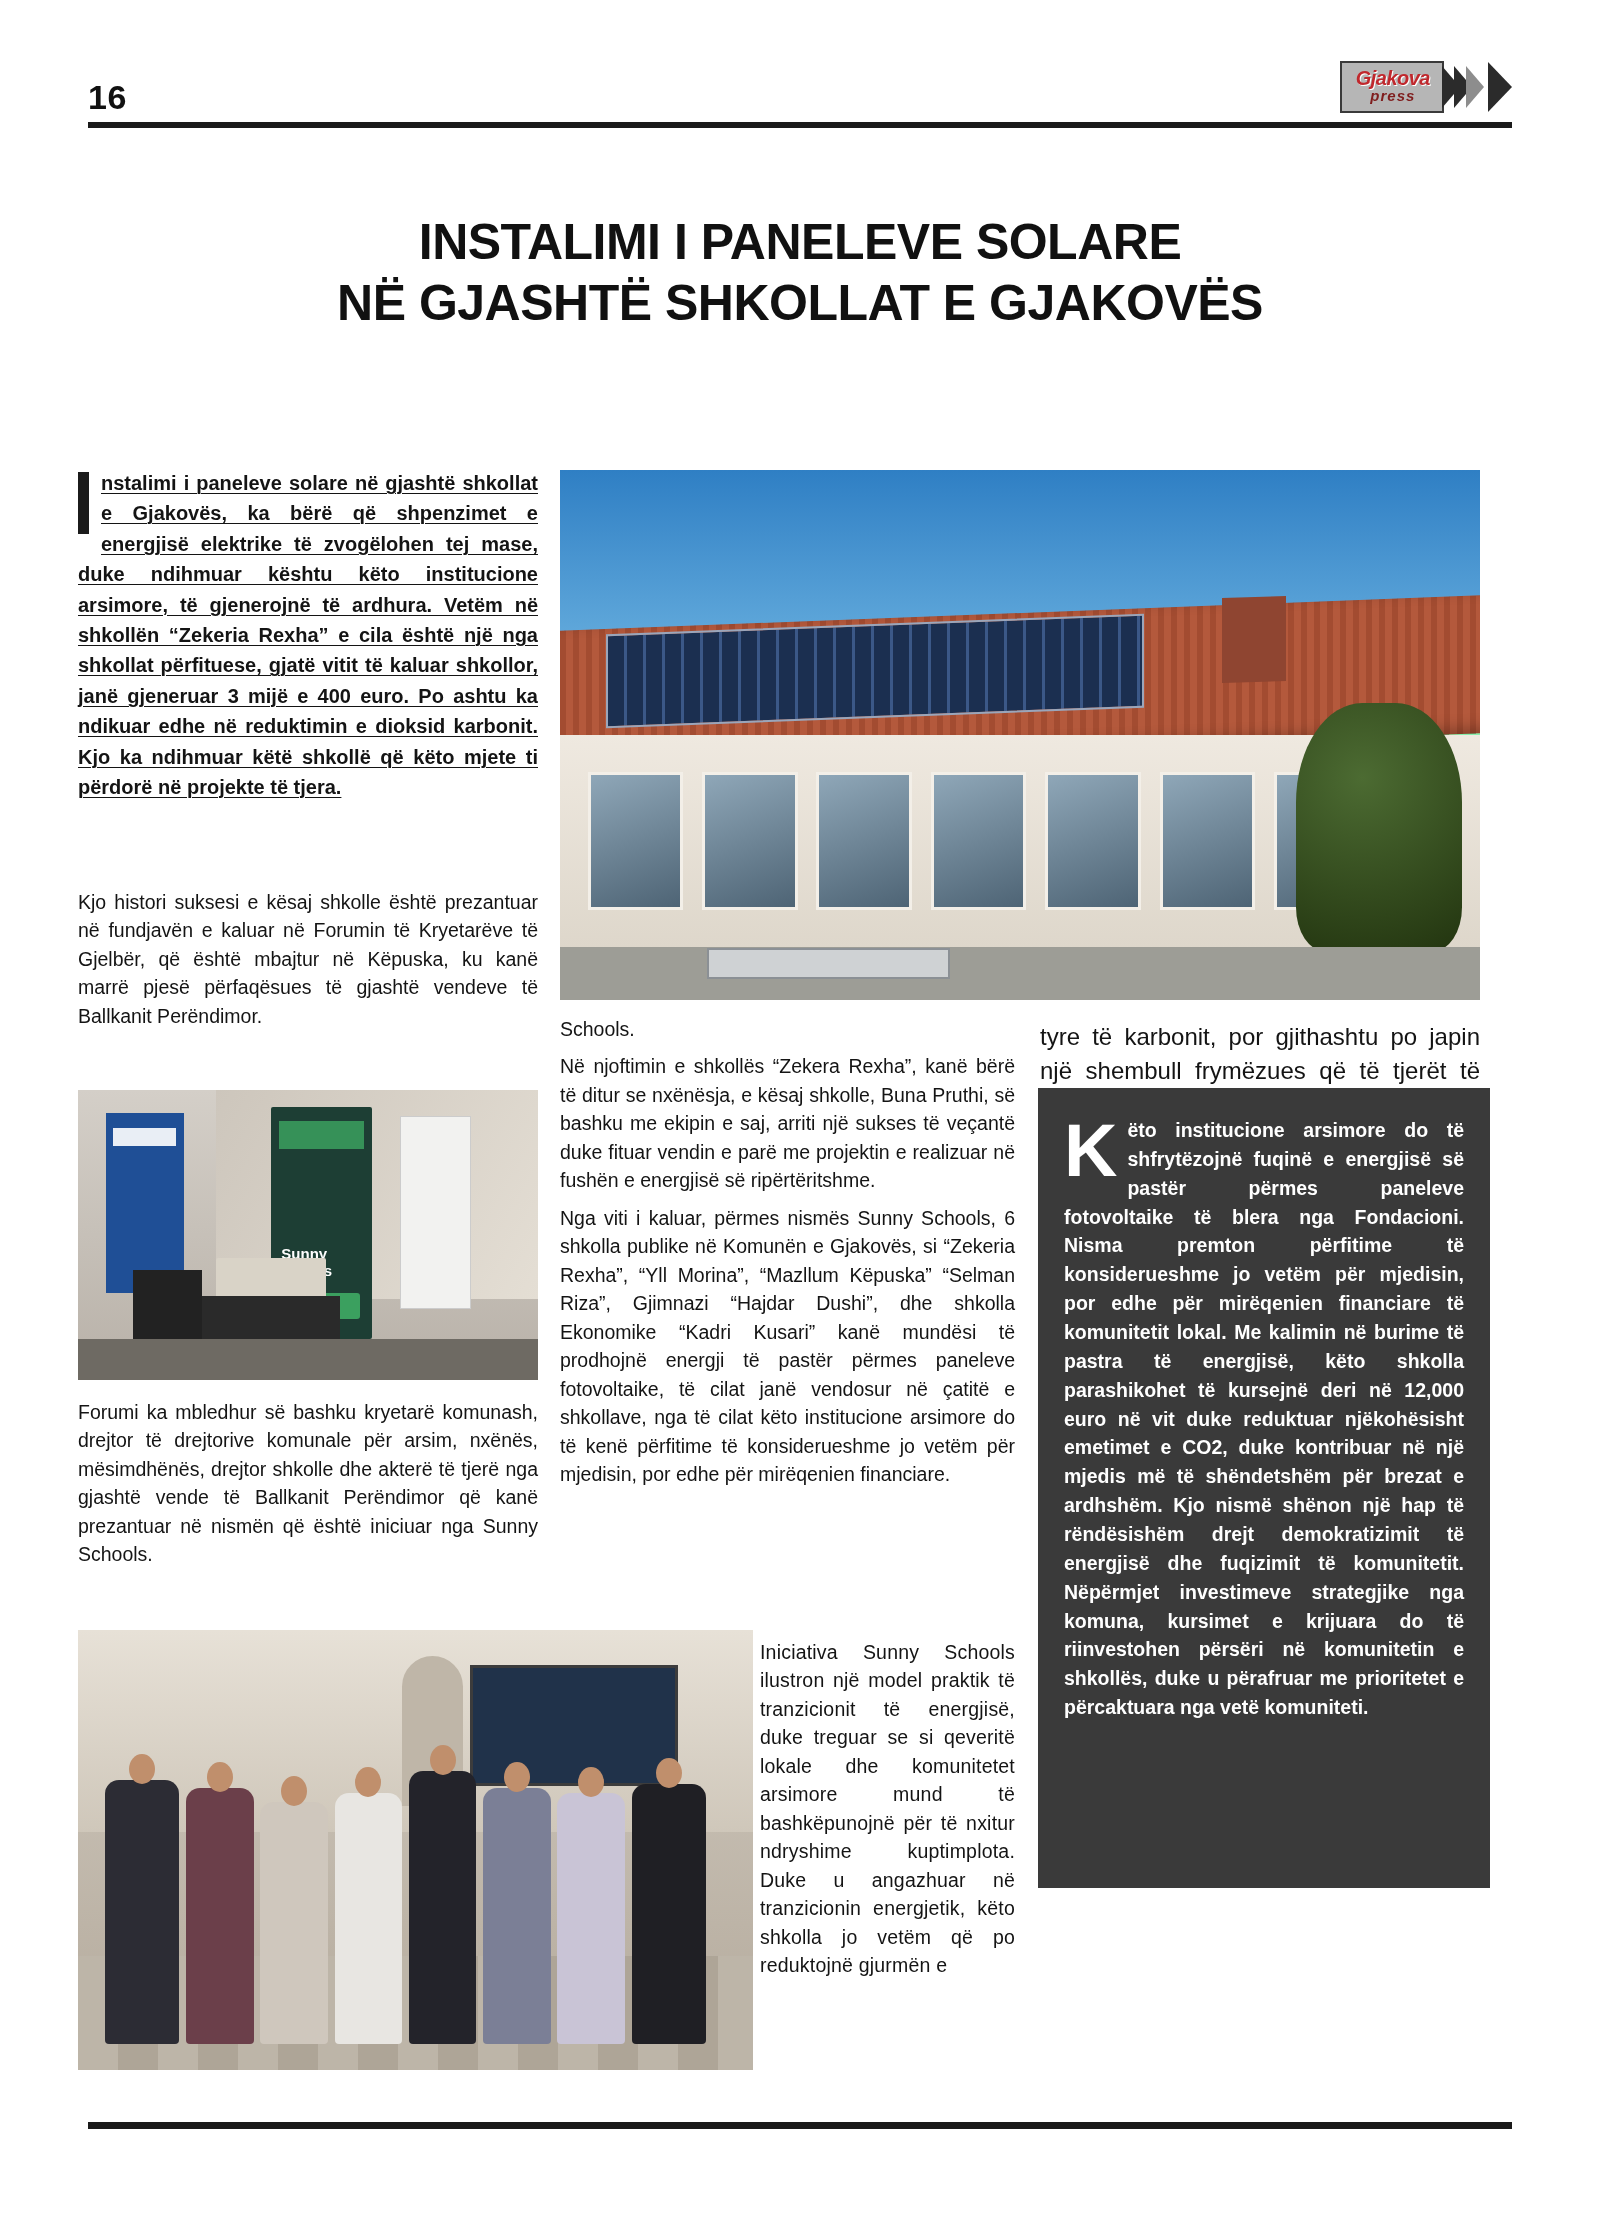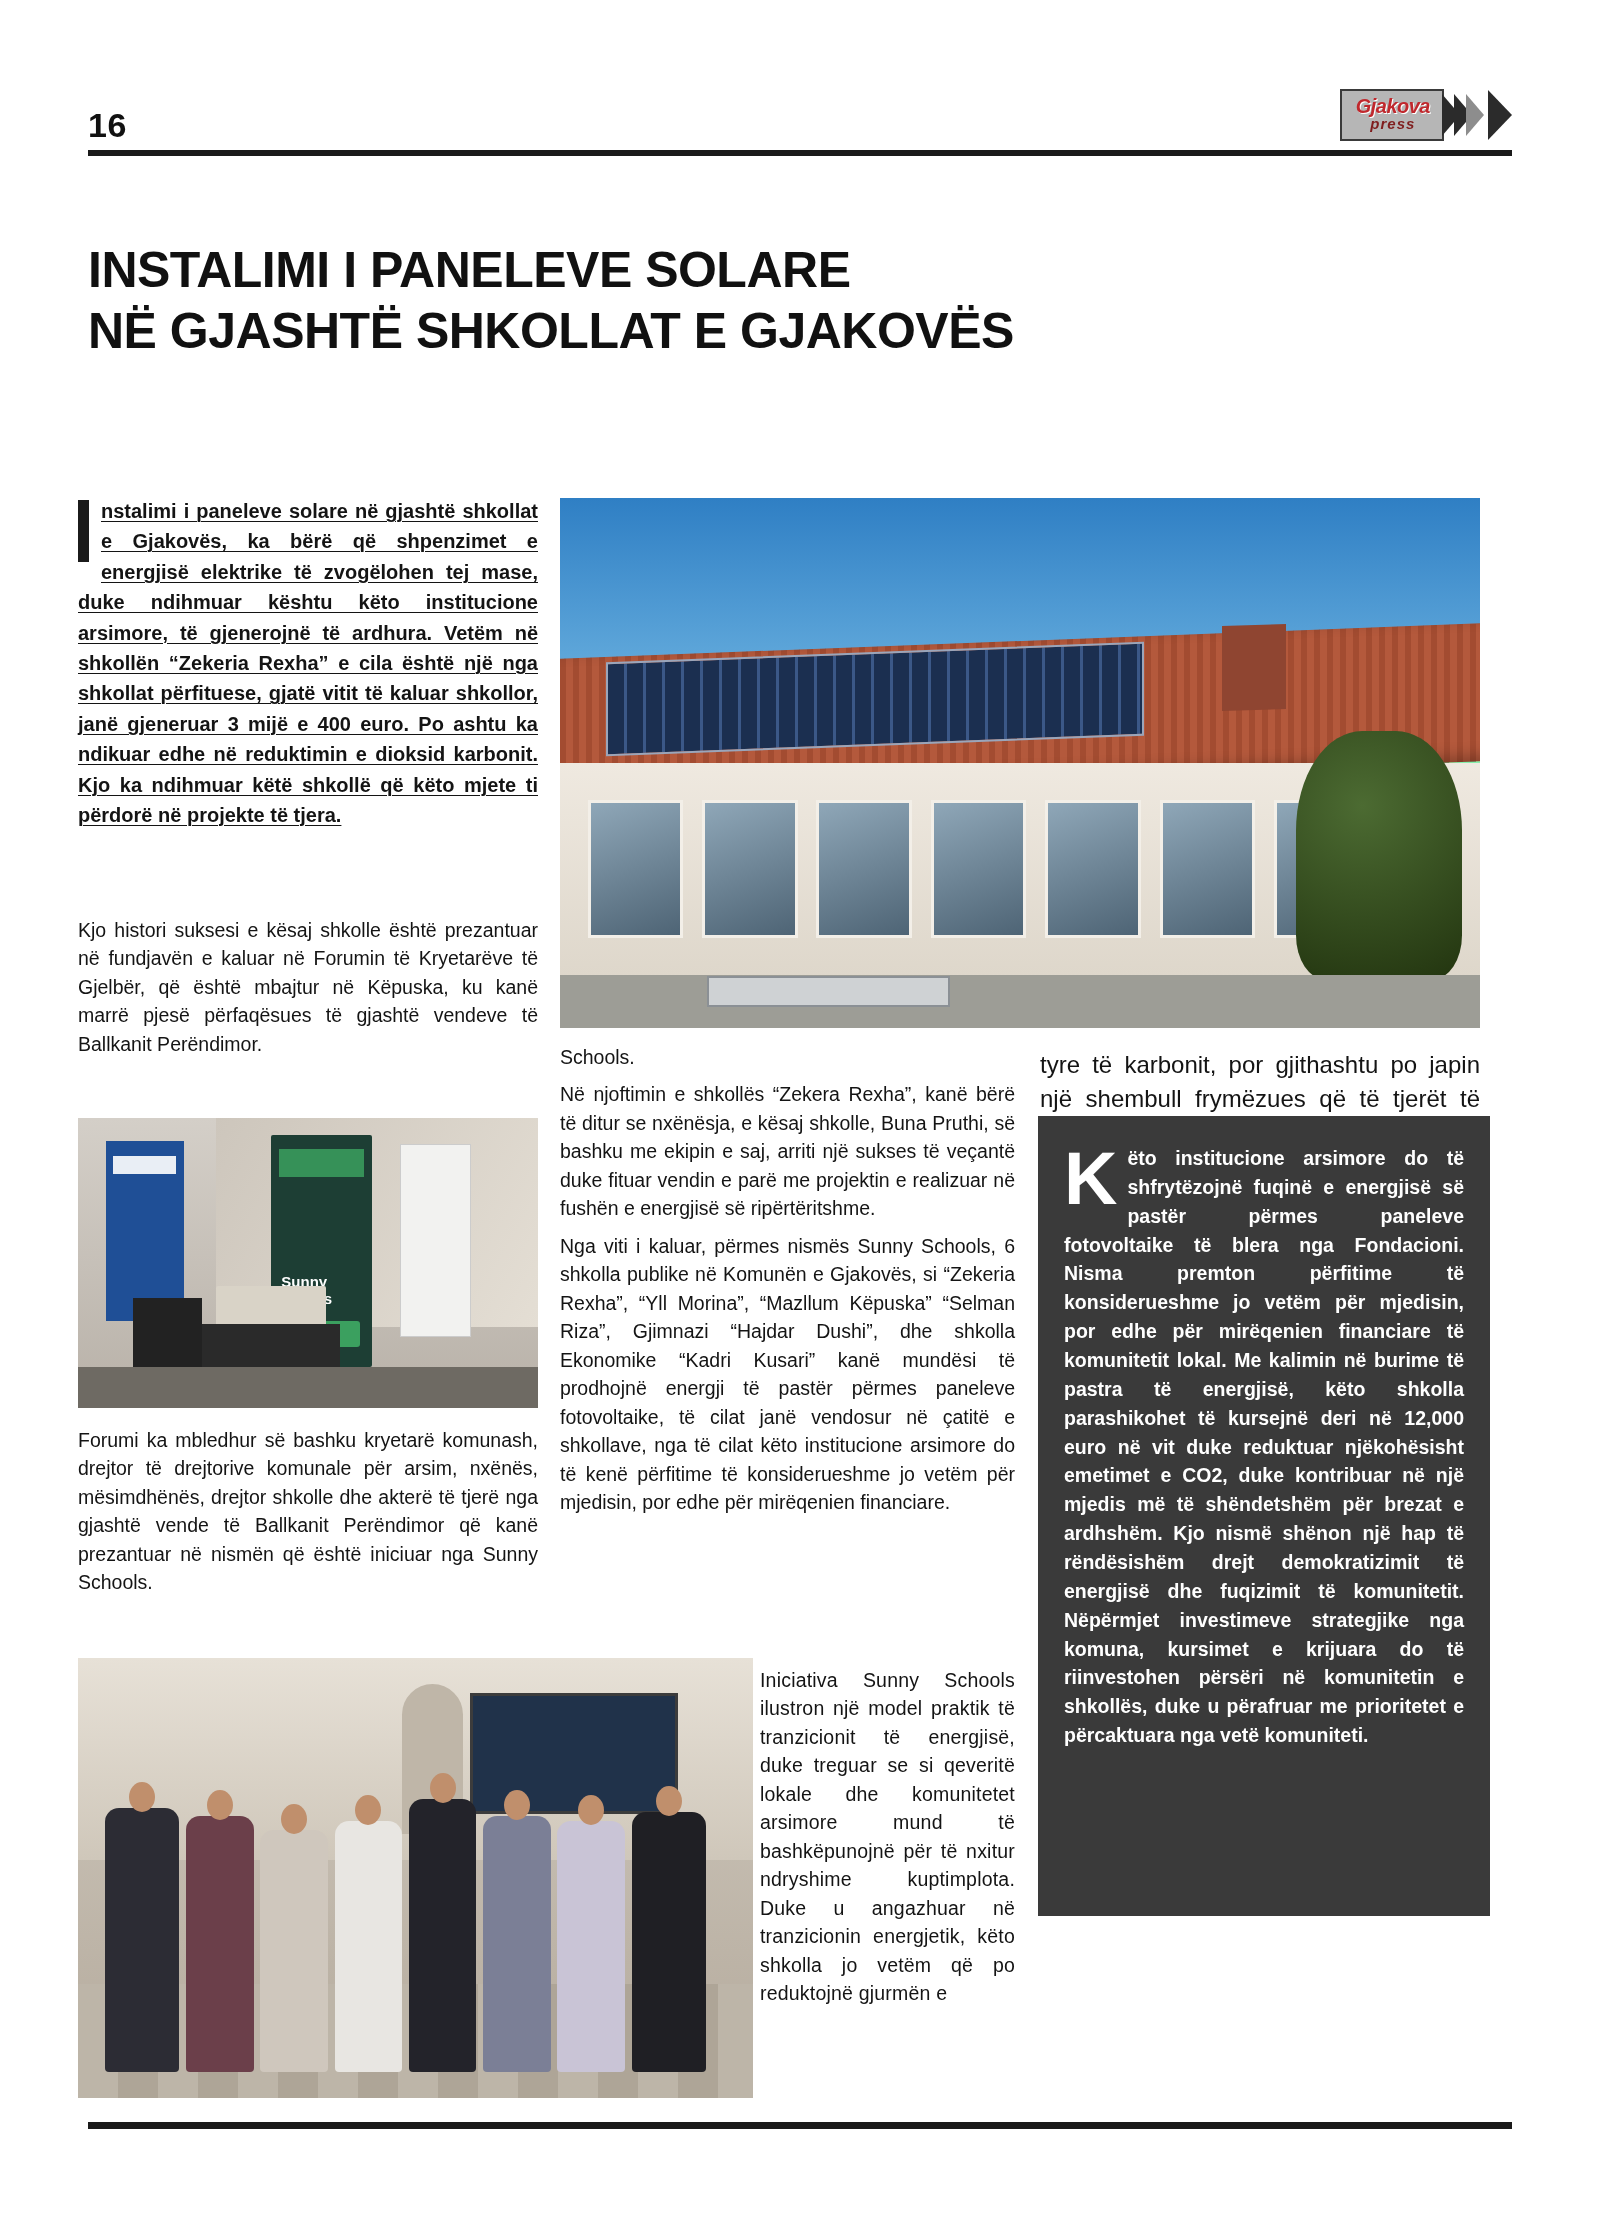--- a/index.html
+++ b/index.html
@@ -13,21 +13,20 @@
     font-family: "Liberation Sans", sans-serif;
     color: #141414;
     position: relative;
     overflow: hidden;
   }
 
   .page {
     position: absolute;
     inset: 0;
     padding: 12px;
-    margin-top: 28px;
   }
 
   
   .masthead {
     position: absolute;
     left: 88px;
     right: 88px;
     top: 78px;
     height: 48px;
   }
@@ -102,21 +101,21 @@
     border-left-width: 24px;
     margin-left: 4px;
   }
 
   
   .headline {
     position: absolute;
     left: 88px;
     right: 88px;
     top: 178px;
-    text-align: left;
+    text-align: center;
     font-size: 50px;
     line-height: 1.22;
     font-weight: 800;
     letter-spacing: -0.5px;
     color: #111;
     text-transform: uppercase;
   }
   .headline div { white-space: nowrap; }
 
   

